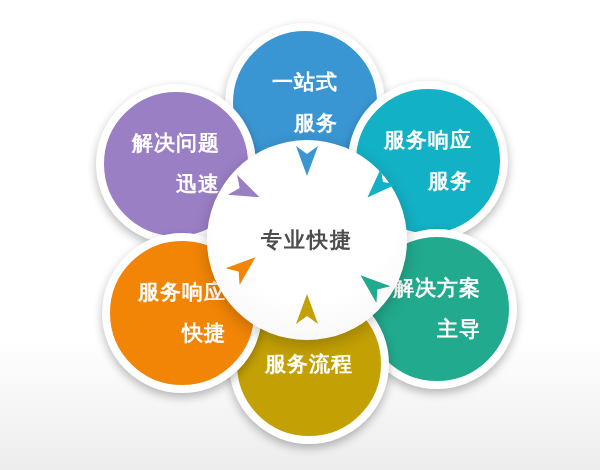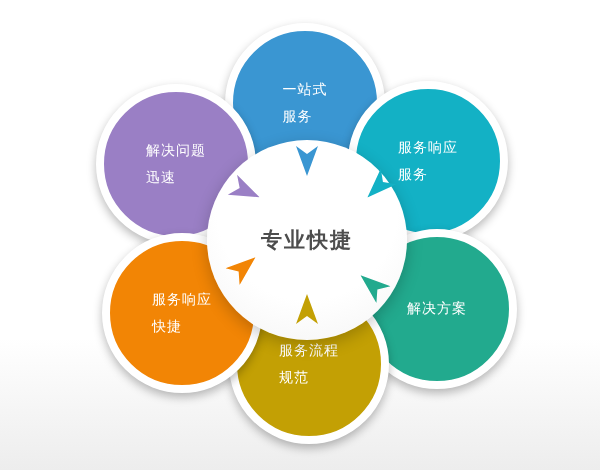--- a/index.html
+++ b/index.html
@@ -21,24 +21,24 @@
     height: 160px;
     border-radius: 50%;
     border: 8px solid #ffffff;
     box-shadow: 0 4px 10px rgba(0,0,0,0.28);
     z-index: 1;
     display: flex;
     align-items: center;
     justify-content: center;
   }
   .petal-text {
-    text-align: left;
+    text-align: right;
     color: #ffffff;
-    font-weight: normal;
-    font-size: 14px;
+    font-weight: bold;
+    font-size: 21px;
     line-height: 1.95;
     letter-spacing: 1px;
   }
   .petal-top          { left: 225px; top: 23px;  }
   .petal-top-left     { left: 96px;  top: 84px;  }
   .petal-top-right    { left: 348px; top: 81px;  }
   .petal-bottom-left  { left: 102px; top: 233px; }
   .petal-bottom-right { left: 357px; top: 229px; }
   .petal-bottom       { left: 229px; top: 284px; }
 
@@ -92,27 +92,27 @@
   <div class="petal petal-top-right" style="background-color: rgb(19, 177, 197);">
     <div class="petal-text">
       <div>服务响应</div>
       <div>服务</div>
     </div>
   </div>
 
   <div class="petal petal-bottom-right" style="background-color: rgb(34, 170, 142);">
     <div class="petal-text">
       <div>解决方案</div>
+      <div>主导</div>
     </div>
   </div>
 
   <div class="petal petal-bottom" style="background-color: rgb(195, 160, 4);">
     <div class="petal-text">
       <div>服务流程</div>
-      <div>规范</div>
     </div>
   </div>
 
   <div class="petal petal-top-left" style="background-color: rgb(154, 127, 197);">
     <div class="petal-text">
       <div>解决问题</div>
       <div>迅速</div>
     </div>
   </div>
 

